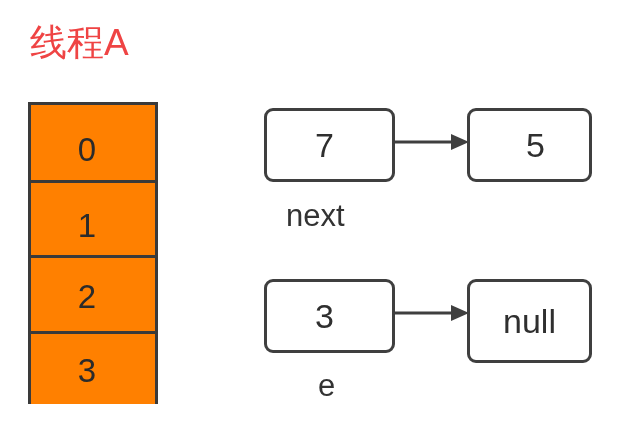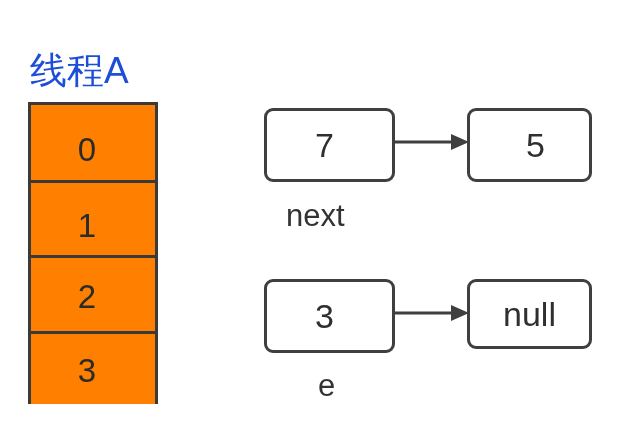--- a/index.html
+++ b/index.html
@@ -23,24 +23,23 @@
     height: 440px;
   }
 
   
   #thread-title {
     position: absolute;
     left: 30px;
     top: 21px;
     font-size: 37px;
     line-height: 44px;
-    color: #1d4ed8;
+    color: #ef4444;
     white-space: nowrap;
     letter-spacing: 0px;
-    margin-top: 28px;
   }
 
   
   #bucket-table {
     position: absolute;
     left: 28px;
     top: 102px;
     width: 130px;
     height: 302px;
     box-sizing: border-box;
@@ -92,21 +91,21 @@
   .node-box-label {
     font-size: 34px;
     line-height: 34px;
     color: #2f2f2f;
     white-space: nowrap;
   }
 
   #node-head-7  { left: 264px; top: 108px; width: 131px; height: 74px; }
   #node-tail-5  { left: 467px; top: 108px; width: 125px; height: 74px; }
   #node-head-3  { left: 264px; top: 279px; width: 131px; height: 74px; }
-  #node-tail-null { left: 467px; top: 279px; width: 125px; height: 70px; }
+  #node-tail-null { left: 467px; top: 279px; width: 125px; height: 84px; }
 
   
   #node-head-7 .node-box-label,
   #node-head-3 .node-box-label { transform: translateX(-5px); }
   #node-tail-5 .node-box-label { transform: translateX(6px); }
 
   
   .arrow-svg {
     position: absolute;
     overflow: visible;

